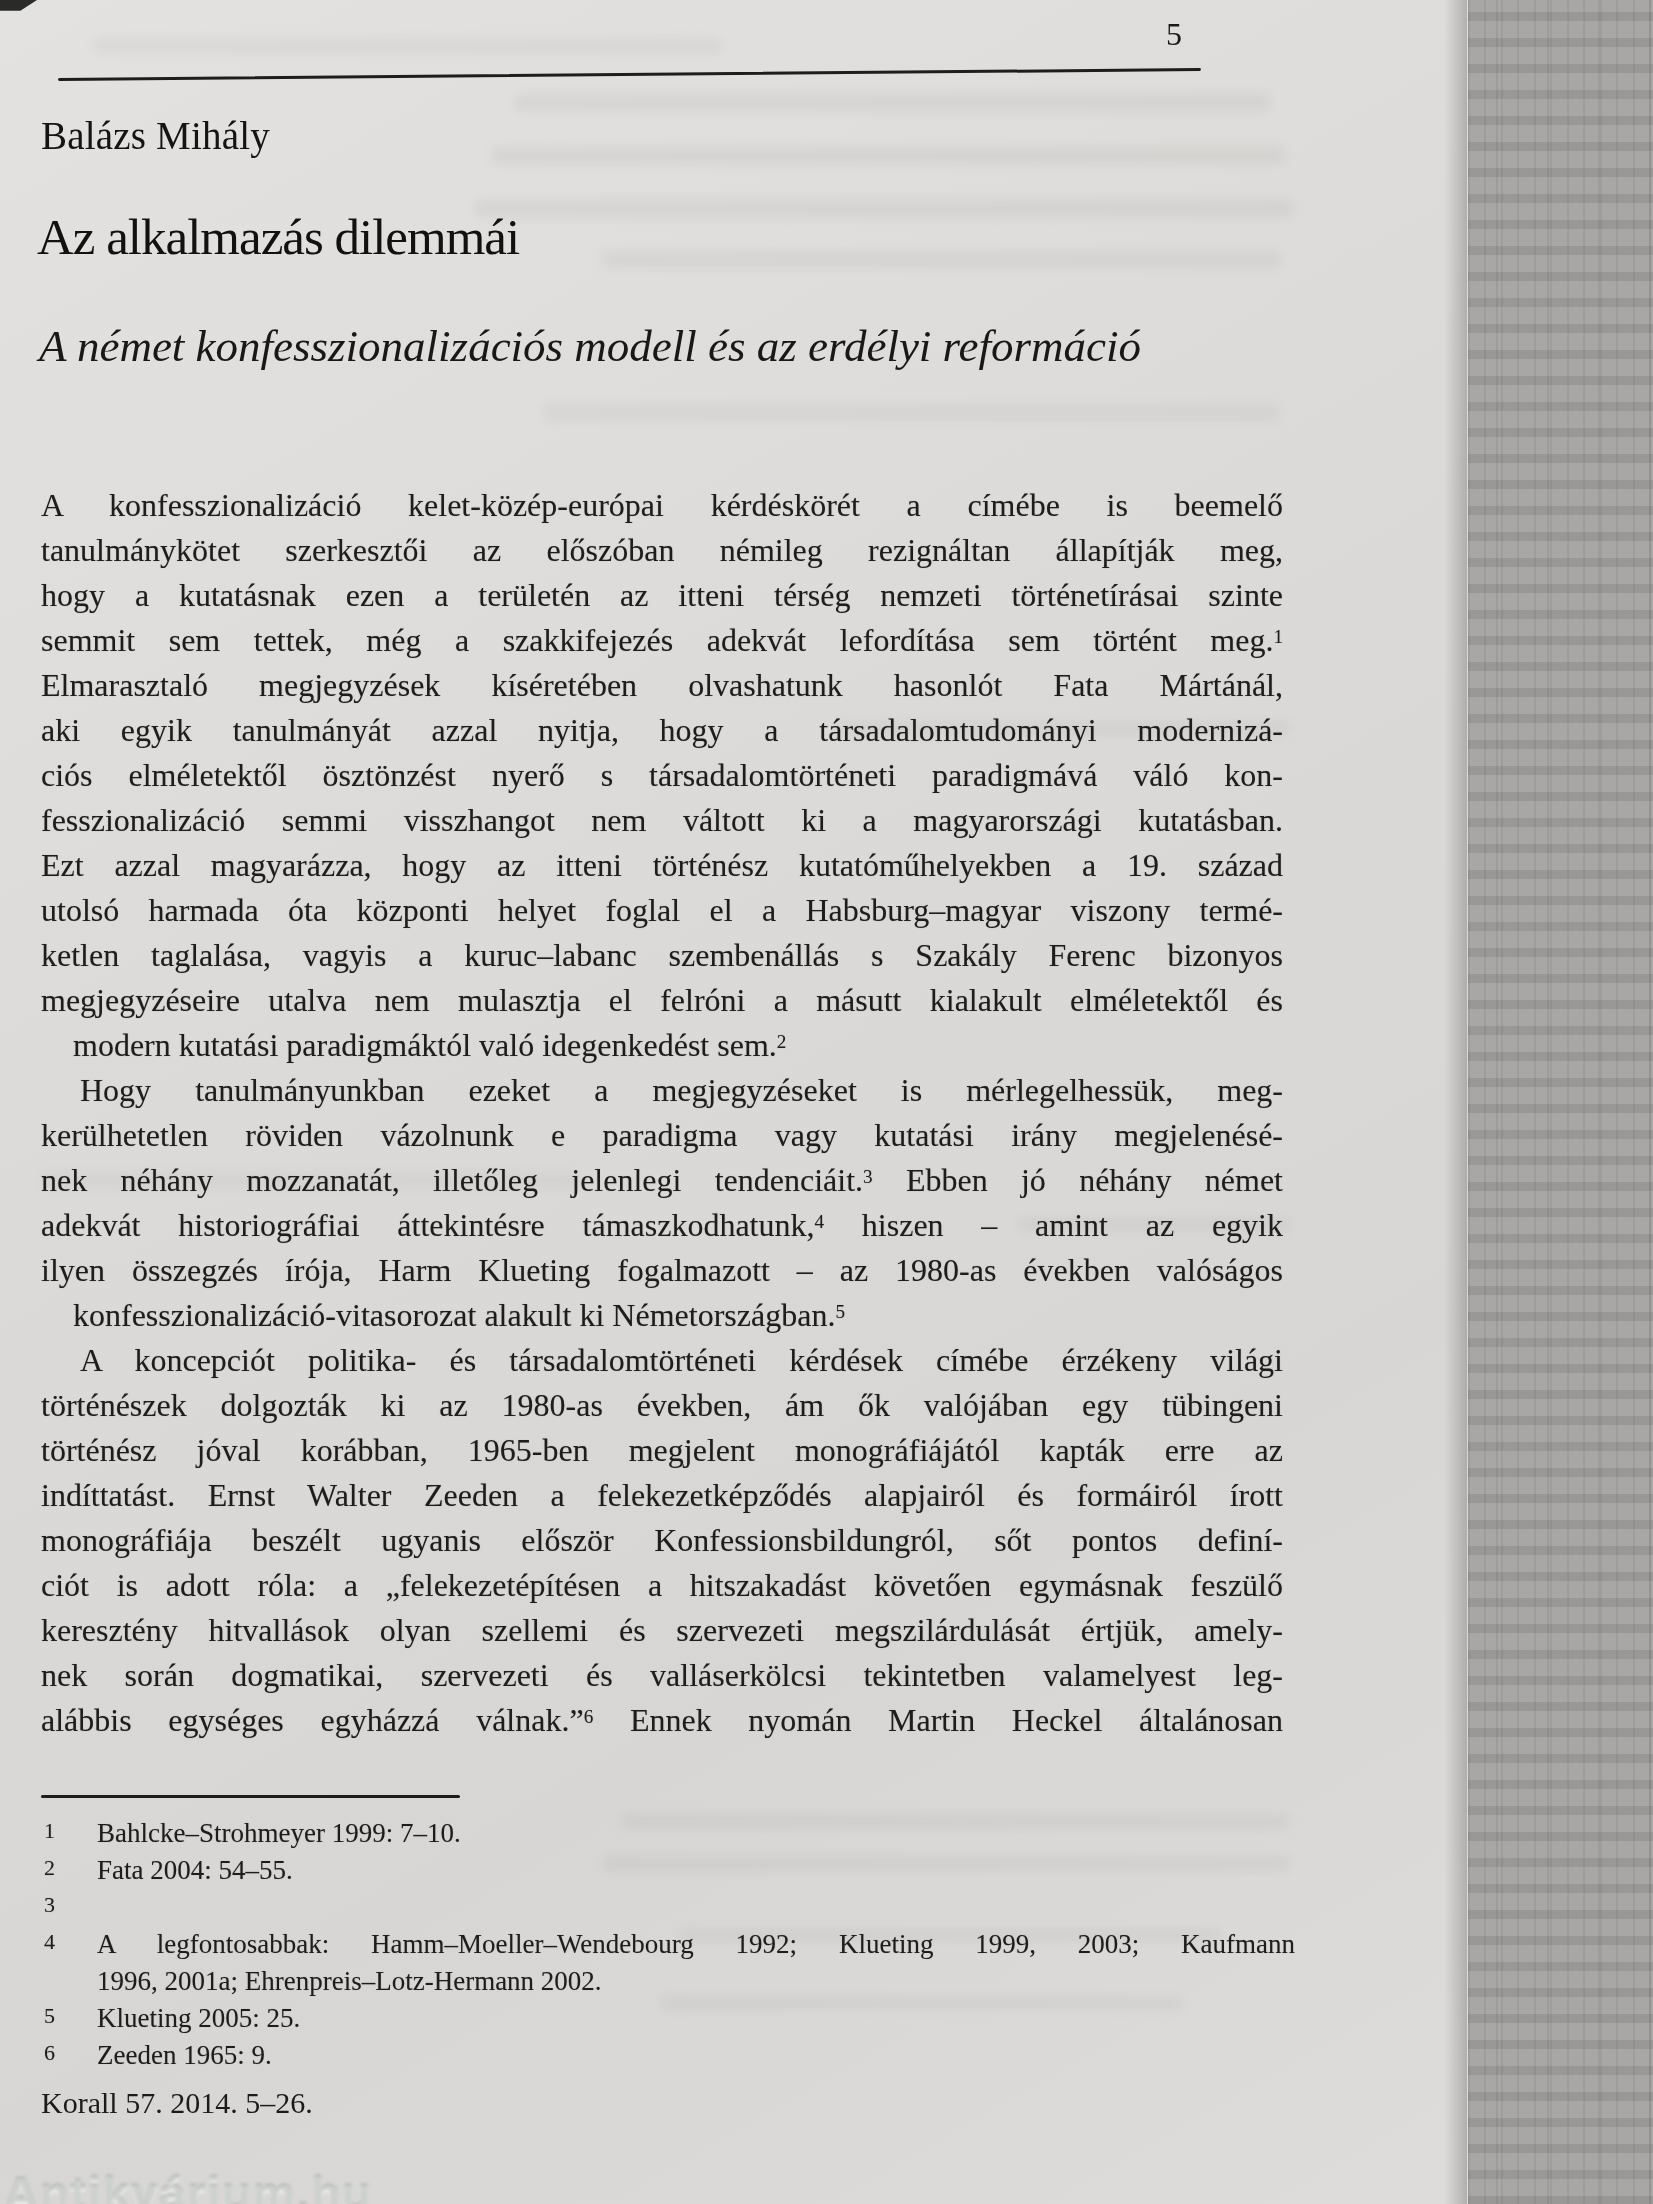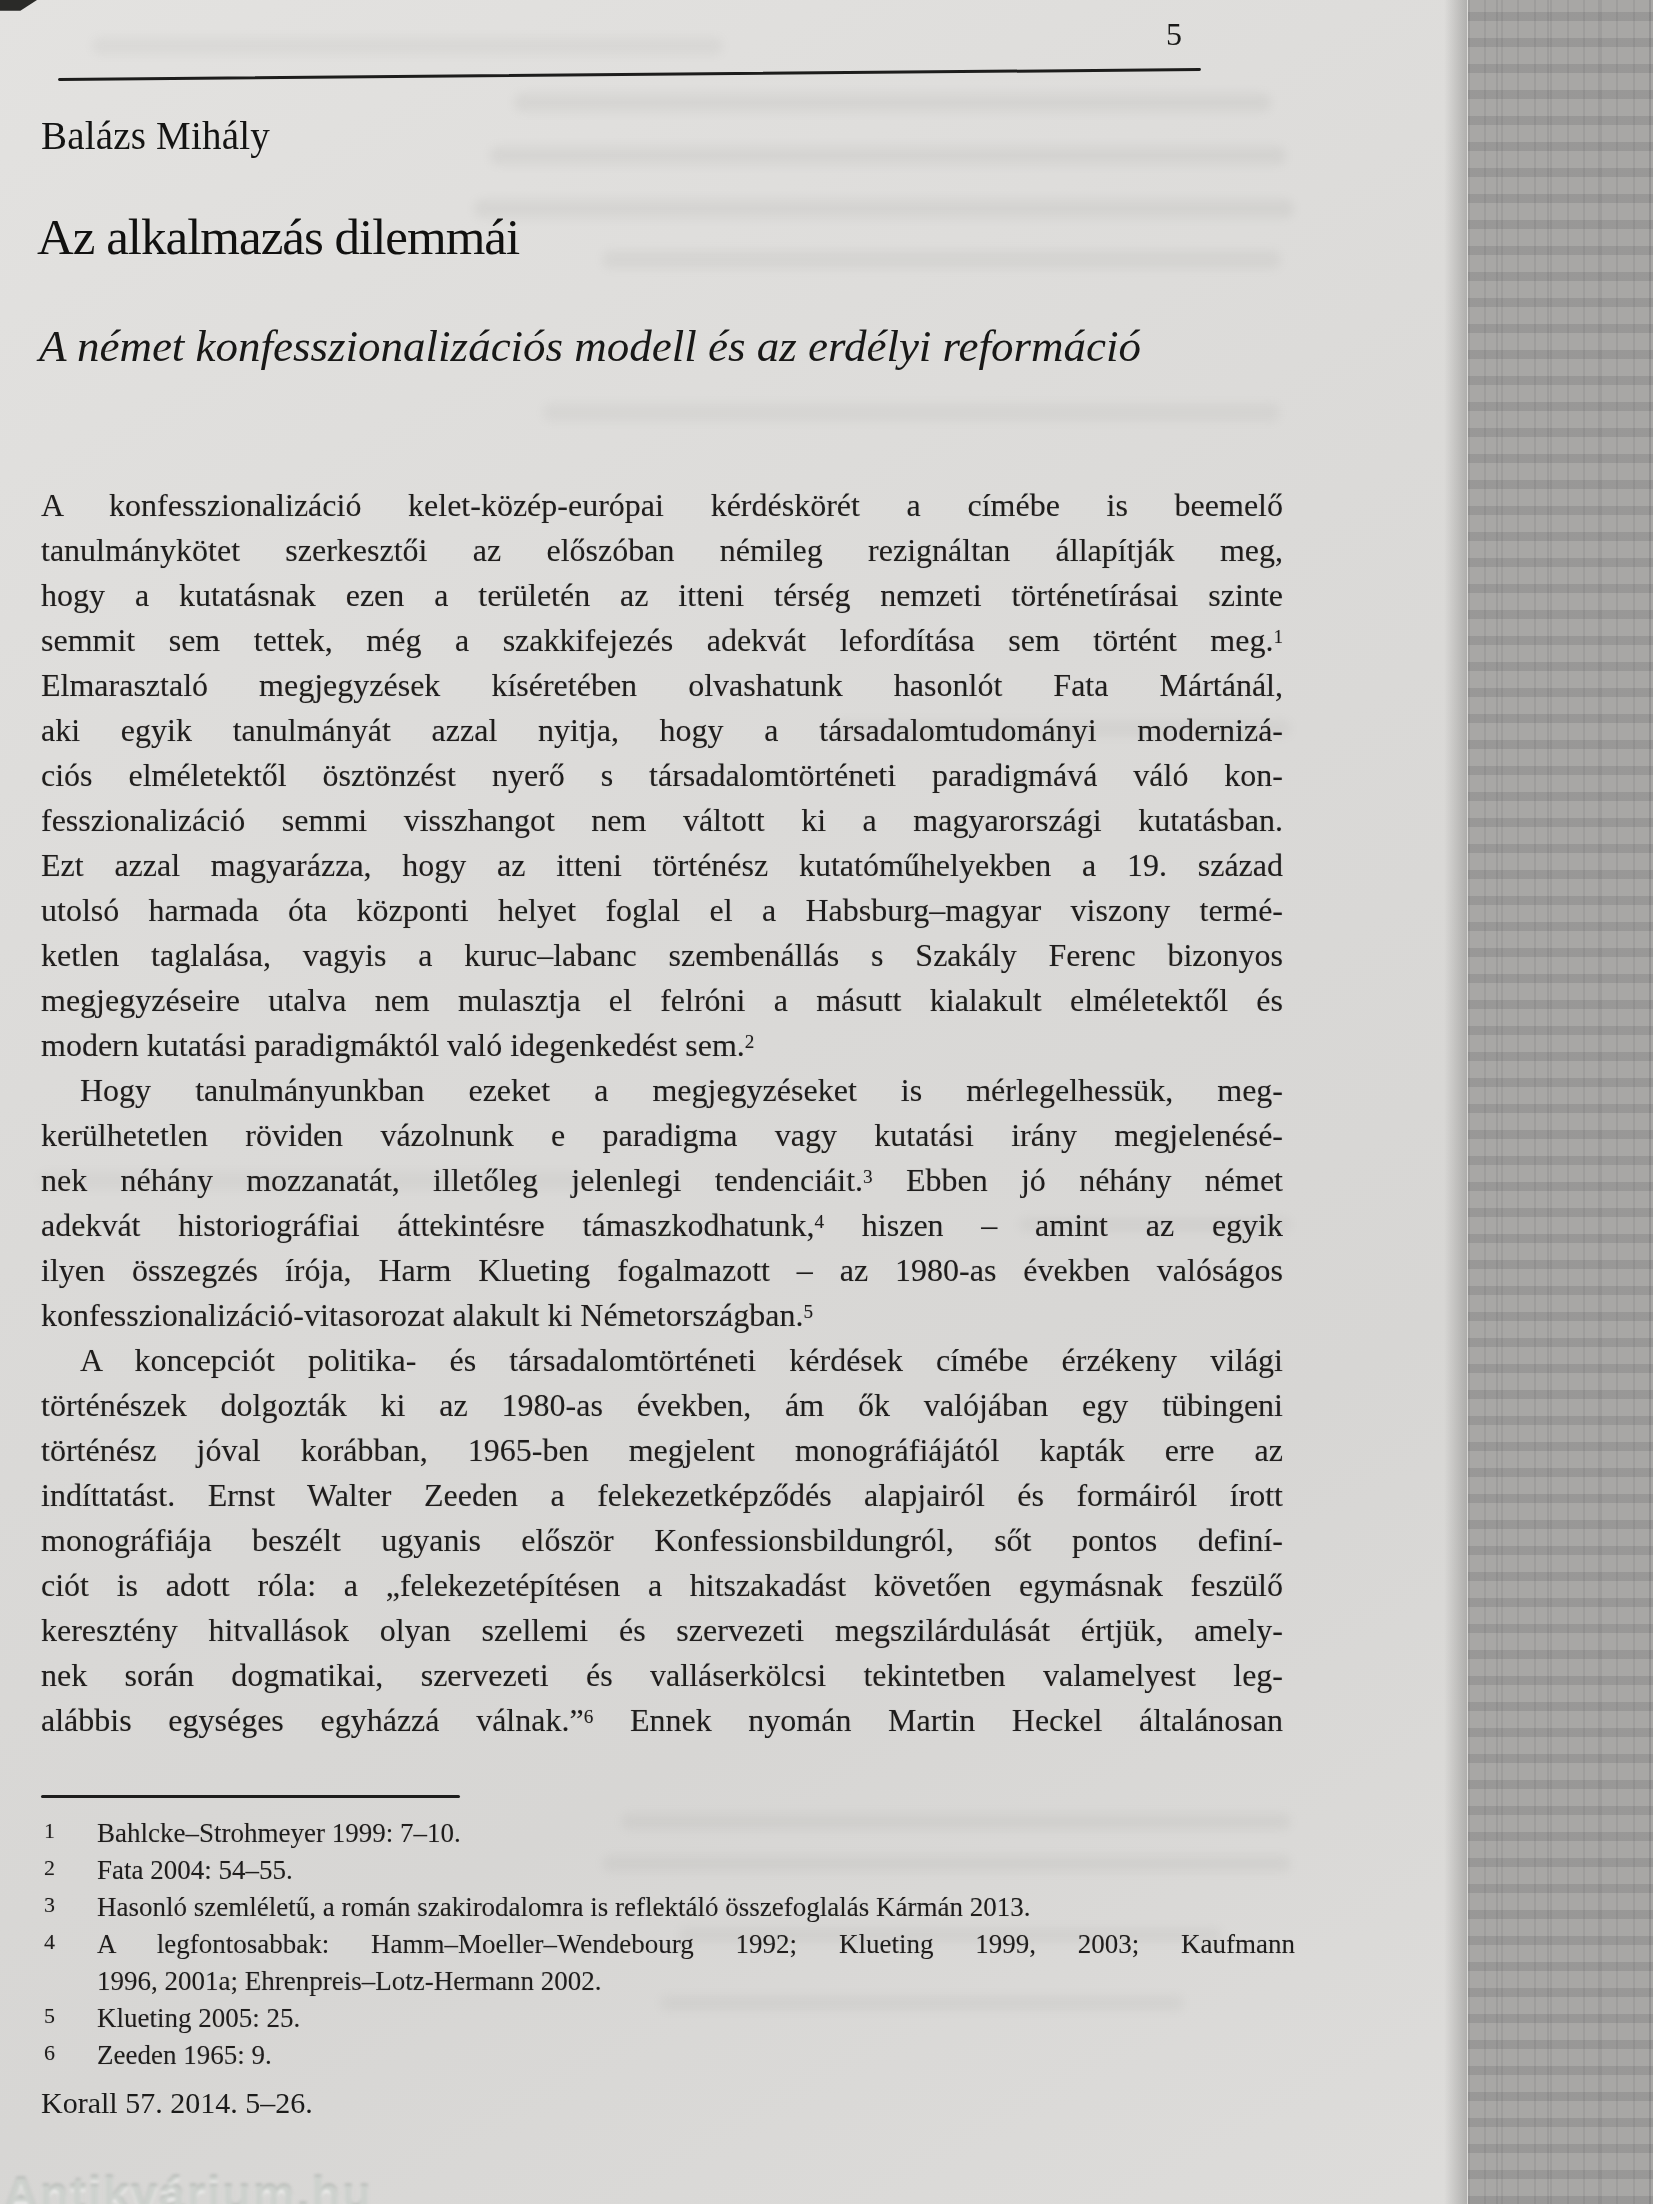--- a/index.html
+++ b/index.html
@@ -29,21 +29,21 @@
   .header-rule{
     position:absolute;left:58px;top:78px;width:1143px;height:2.9px;background:#1d1d1c;
     transform:rotate(-0.5deg);transform-origin:left center;border-radius:1.9px;
   }
   .author{position:absolute;left:41px;top:113px;font-size:39px;color:#141413;letter-spacing:0.2px;}
   .title{position:absolute;left:37px;top:208px;font-size:51px;font-weight:400;letter-spacing:-1px;color:#111110;}
   .subtitle{position:absolute;left:39px;top:320px;width:1378px;font-size:45px;font-style:italic;color:#181817;}
   .body-text{position:absolute;left:41px;top:483px;width:1242px;font-size:32px;line-height:45px;
     text-shadow:0 0 1px rgba(30,30,30,.30);}
   .line{text-align:justify;text-align-last:justify;height:45px;overflow:hidden;}
-  .line.last{text-align-last:left;}
+  .line.last{text-align-last:left;margin-left:32px;}
   .line.indent{text-indent:39px;}
   .sup{font-size:.60em;position:relative;top:-.42em;}
   .it{}
   .footnote-rule{position:absolute;left:41px;top:1795px;width:419px;height:2.9px;background:#1d1d1c;border-radius:1.9px;}
   .footnotes{position:absolute;left:41px;top:1815px;width:1254px;font-size:27px;line-height:37px;
     text-shadow:0 0 1px rgba(30,30,30,.25);}
   .fn-line{position:relative;padding-left:56px;height:37px;overflow:hidden;}
   .fn-line.just{text-align:justify;text-align-last:justify;}
   .fn-num{position:absolute;left:2.9px;top:-2.9px;font-size:22px;}
   .footer-line{position:absolute;left:41px;top:2086px;font-size:30px;color:#1b1b1a;}
@@ -118,21 +118,21 @@
         <div class="line"><span>keresztény hitvallások olyan szellemi és szervezeti megszilárdulását értjük, amely-</span></div>
         <div class="line"><span>nek során dogmatikai, szervezeti és valláserkölcsi tekintetben valamelyest leg-</span></div>
         <div class="line"><span>alábbis egységes egyházzá válnak.”</span><span class="sup">6</span><span> Ennek nyomán Martin Heckel általánosan</span></div>
       </div>
   </div>
 
   <div class="footnote-rule"></div>
   <div class="footnotes">
       <div class="fn-line"><span class="fn-num">1</span><span>Bahlcke–Strohmeyer 1999: 7–10.</span></div>
       <div class="fn-line"><span class="fn-num">2</span><span>Fata 2004: 54–55.</span></div>
-      <div class="fn-line"><span class="fn-num">3</span><span>Hasonló szemléletű, a román szakirodalomra is reflektáló összefoglalás Kármán 2013.</span></div>
+      <div class="fn-line"><span class="fn-num">3</span></div>
       <div class="fn-line just"><span class="fn-num">4</span><span>A legfontosabbak: Hamm–Moeller–Wendebourg 1992; Klueting 1999, 2003; Kaufmann</span></div>
       <div class="fn-line cont"><span>1996, 2001a; Ehrenpreis–Lotz-Hermann 2002.</span></div>
       <div class="fn-line"><span class="fn-num">5</span><span>Klueting 2005: 25.</span></div>
       <div class="fn-line"><span class="fn-num">6</span><span>Zeeden 1965: 9.</span></div>
     </div>
 
   <div class="footer-line">
     <span class="it">Korall</span><span> 57. 2014. 5–26.</span>
   </div>
 

